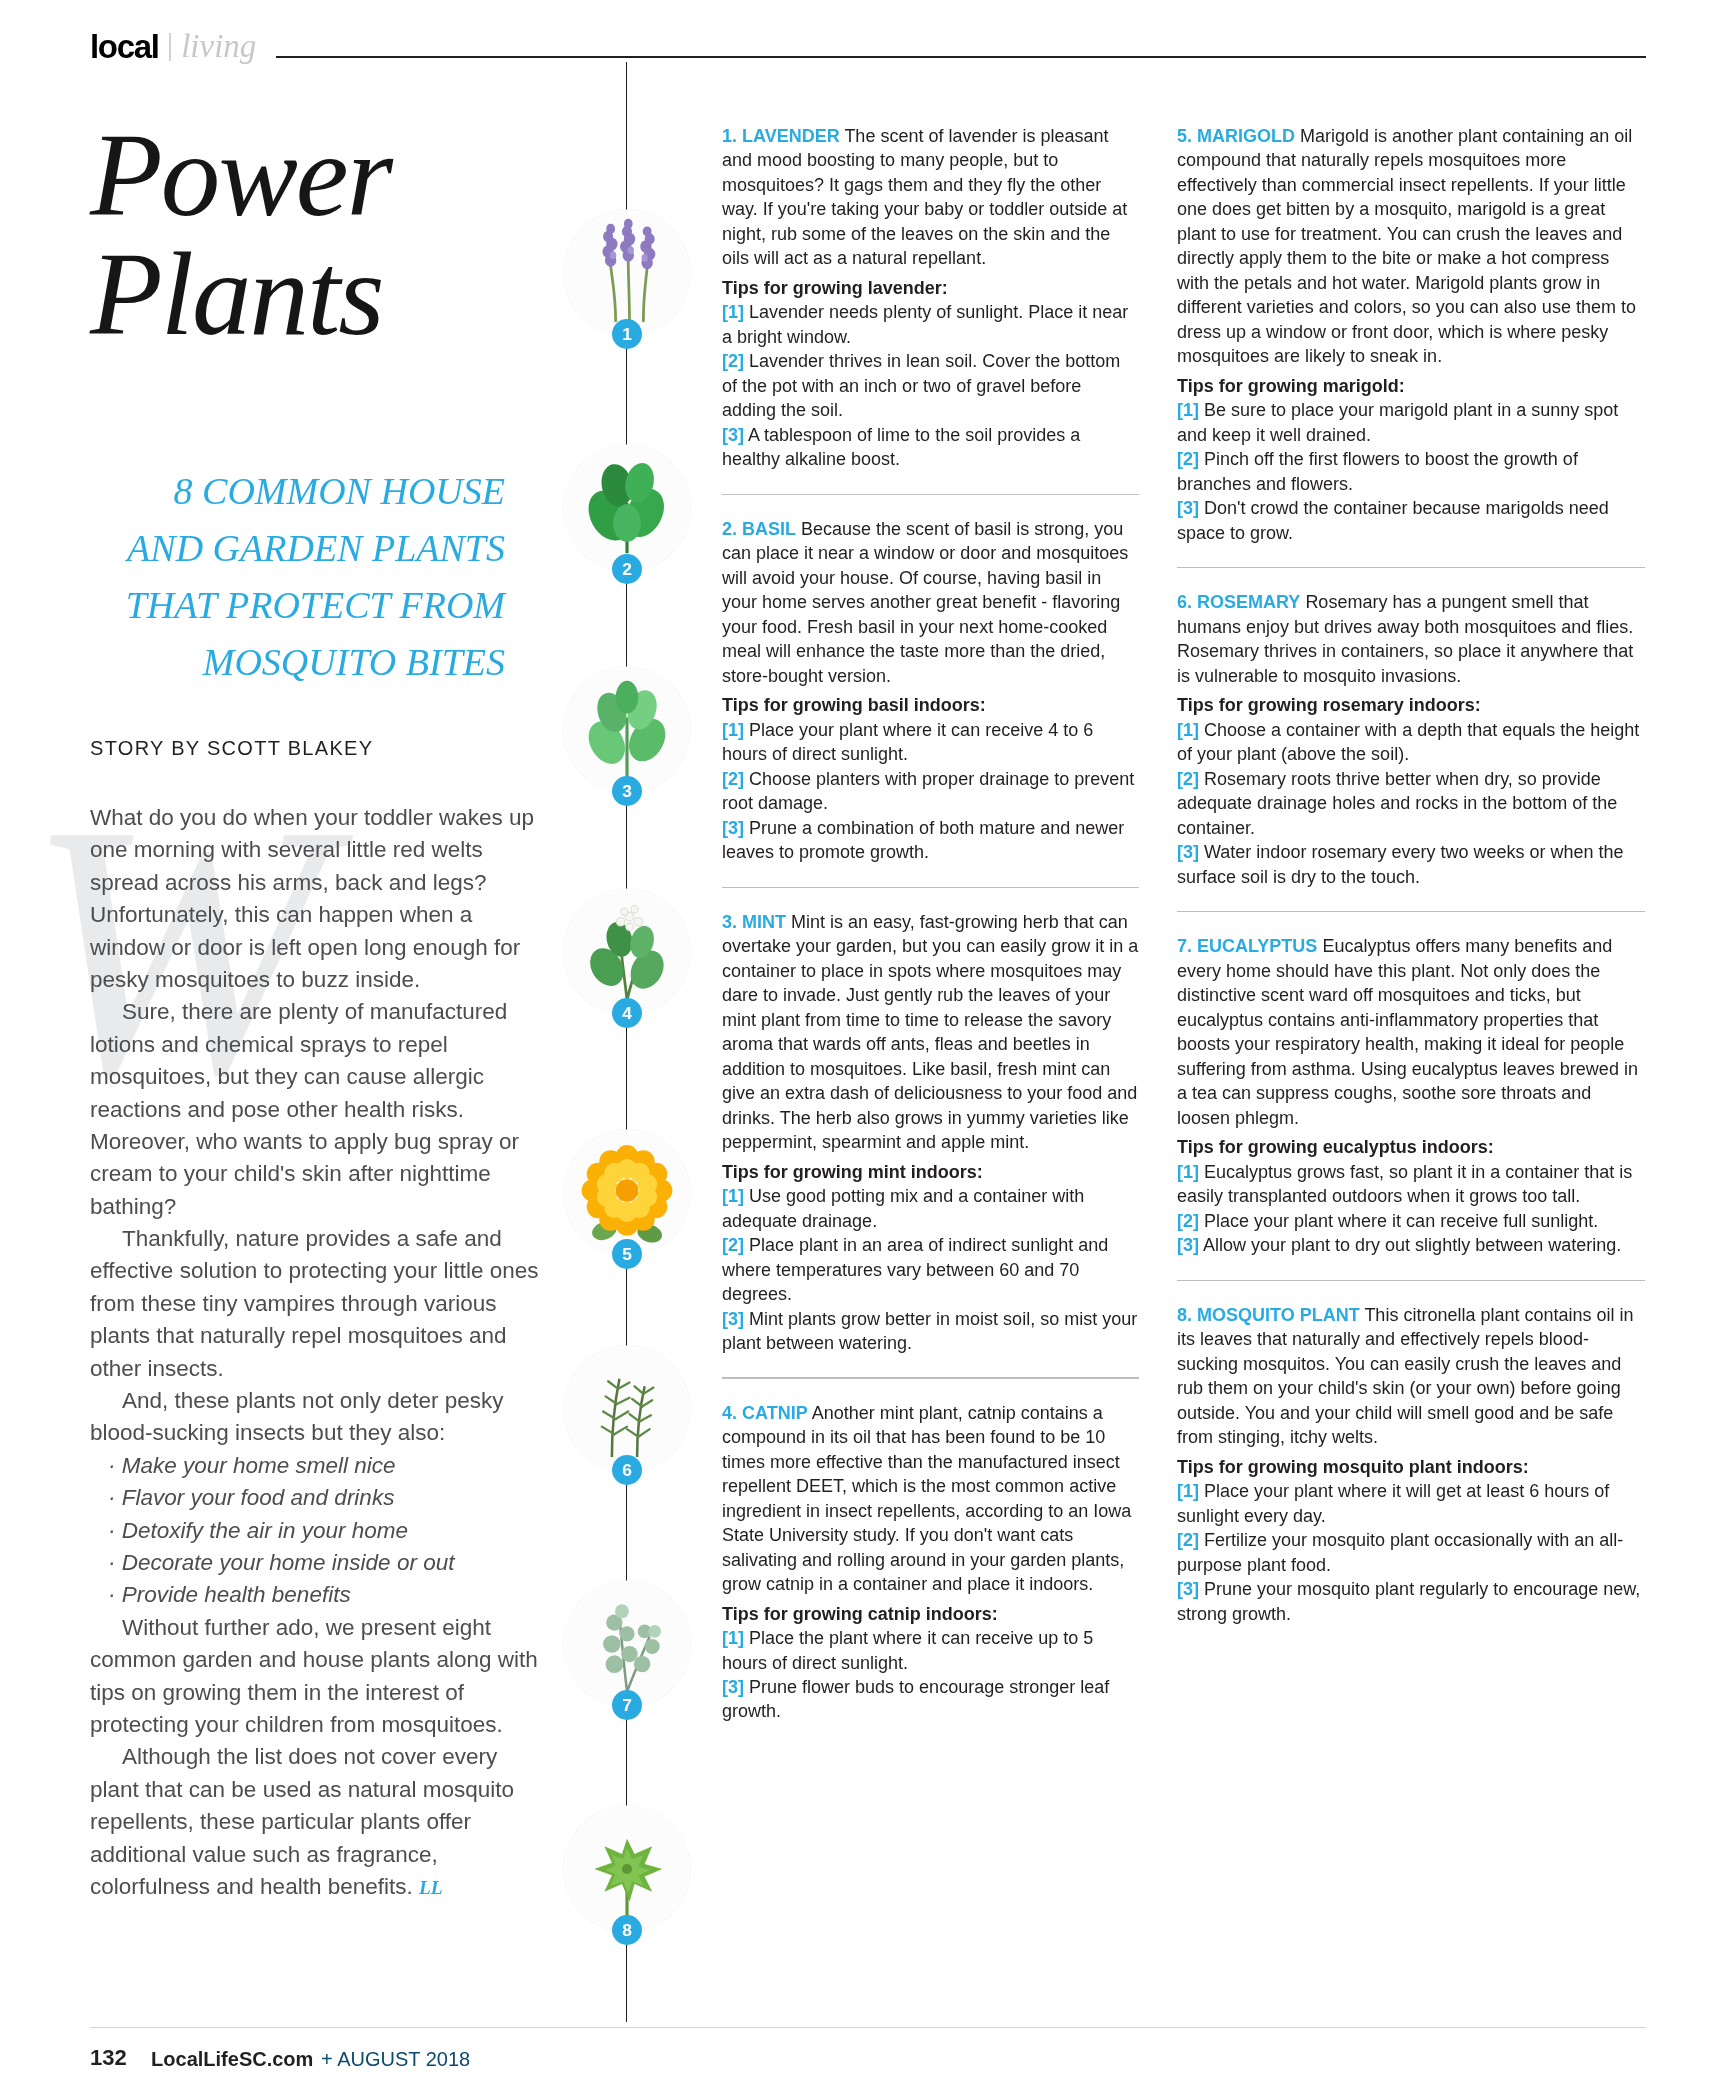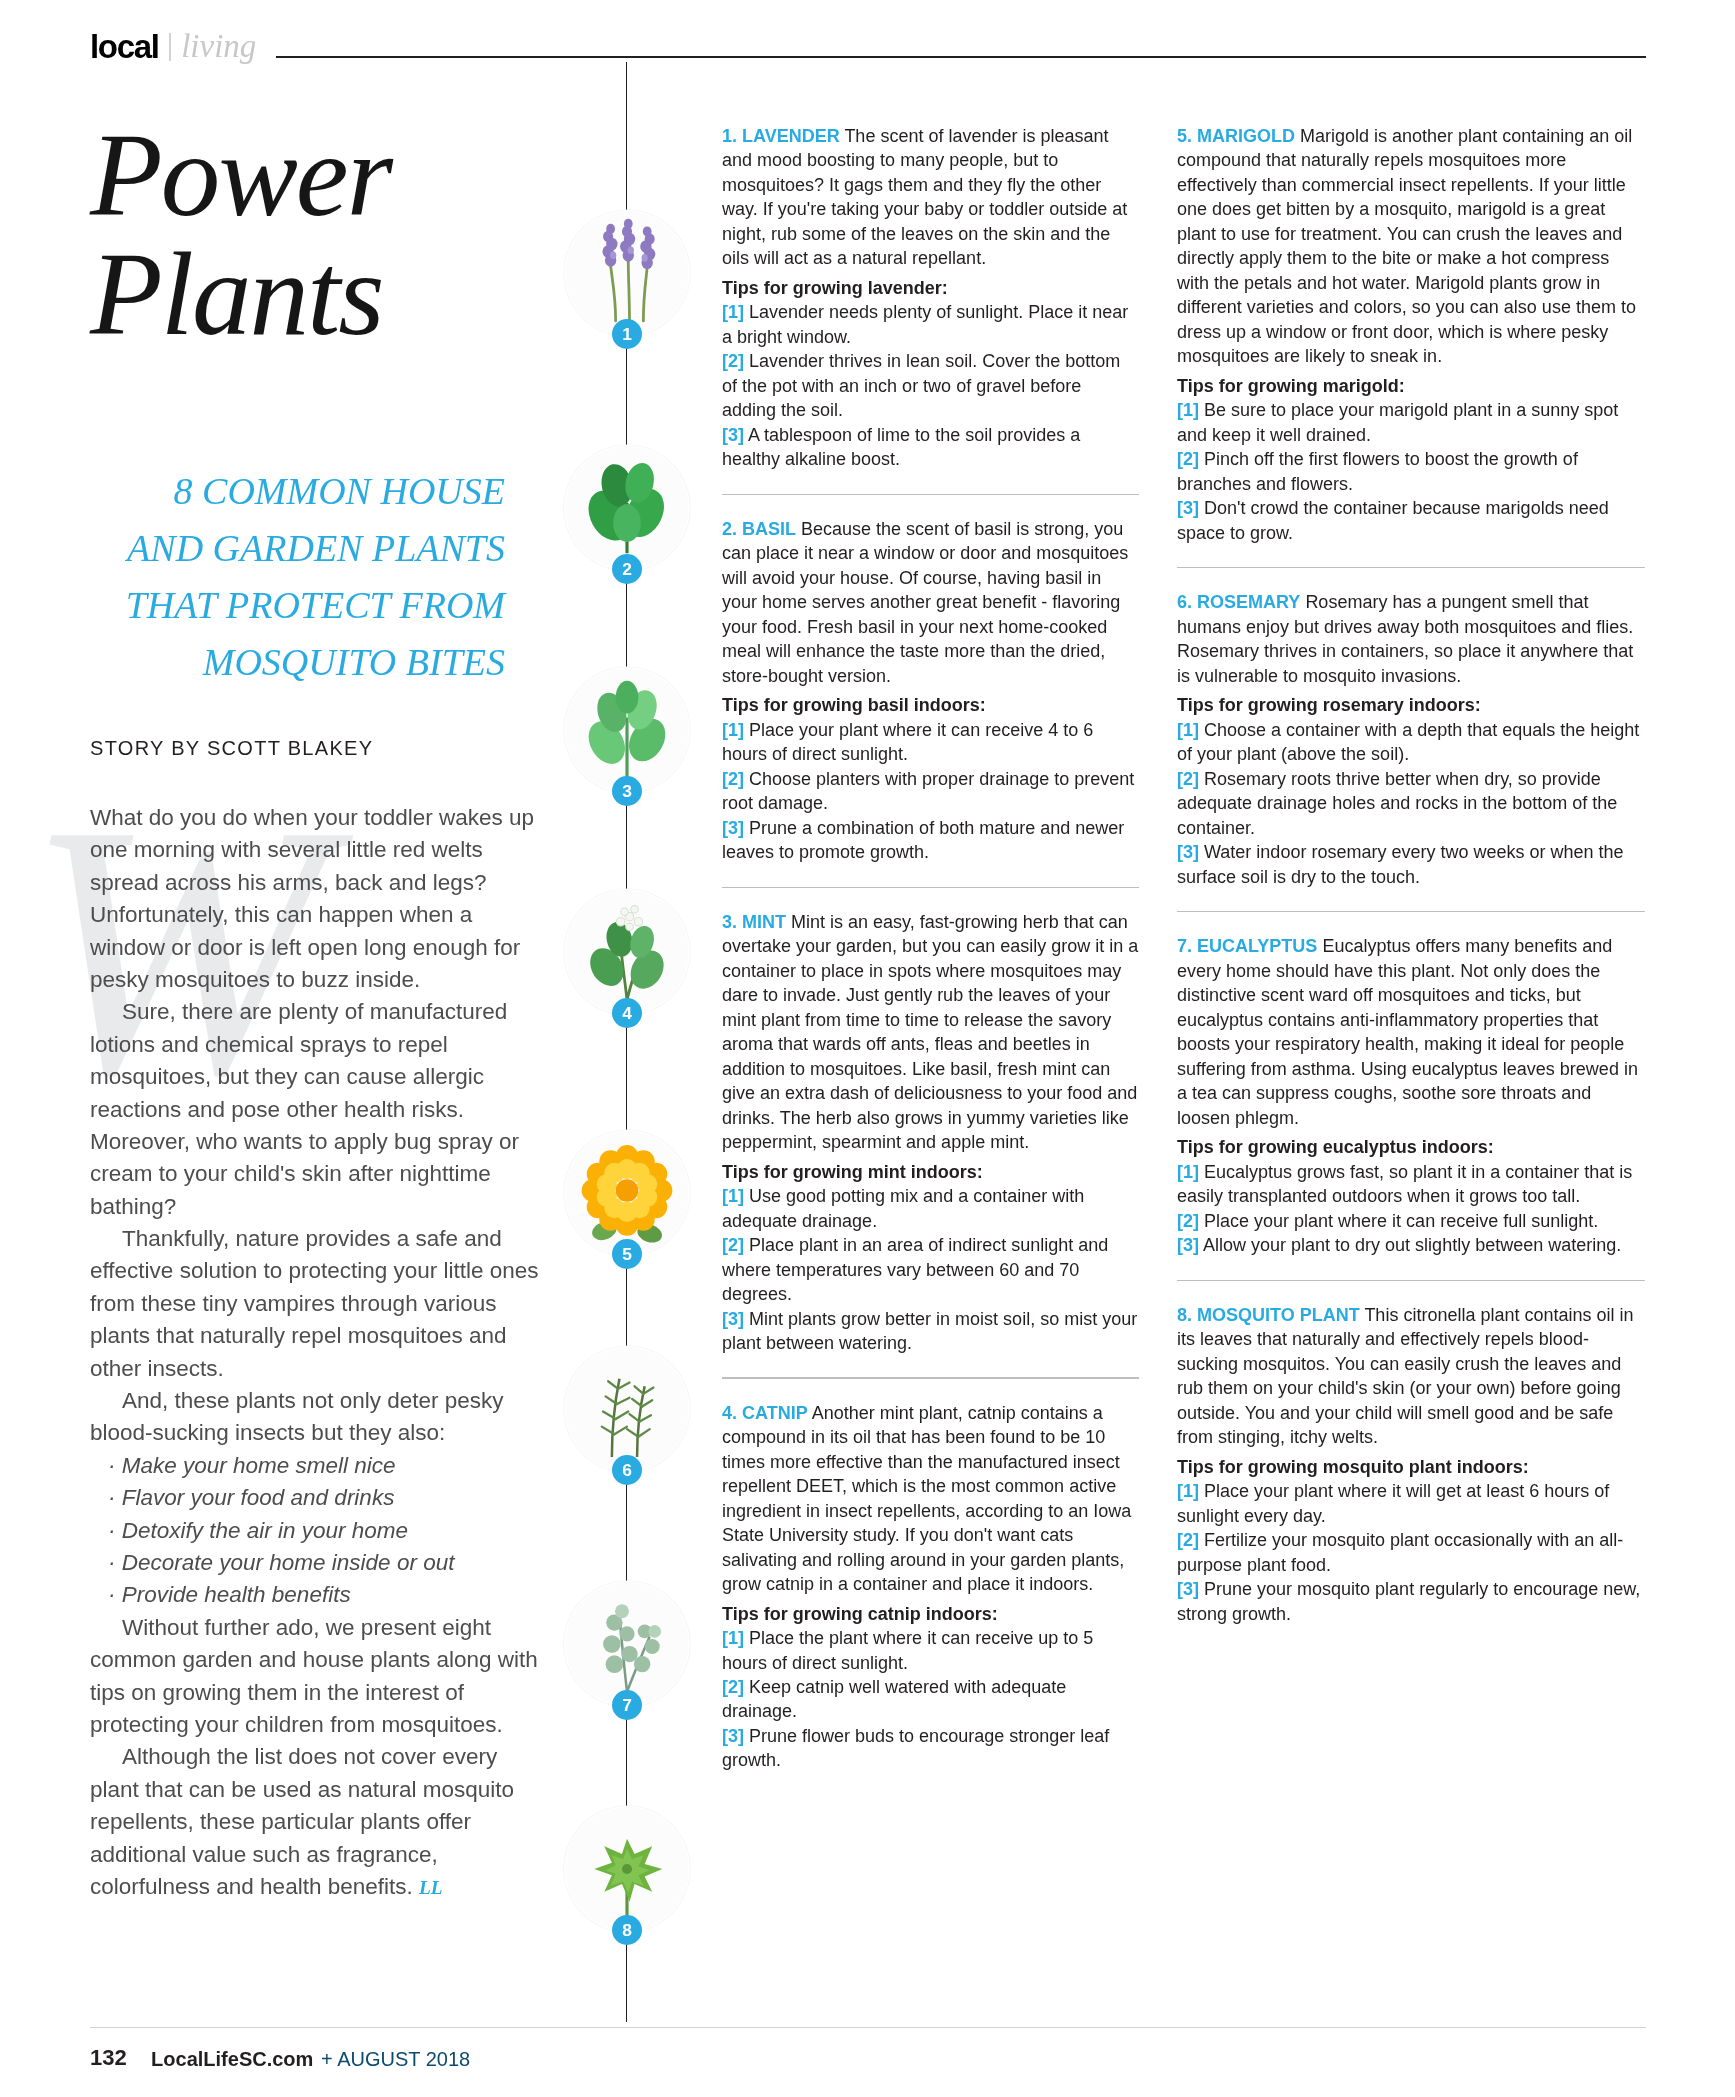--- a/index.html
+++ b/index.html
@@ -308,21 +308,20 @@
       <p class="tip"><span class="tip-marker">[1]</span> <span>Use good potting mix and a container with adequate drainage.</span></p>
       <p class="tip"><span class="tip-marker">[2]</span> <span>Place plant in an area of indirect sunlight and where temperatures vary between 60 and 70 degrees.</span></p>
       <p class="tip"><span class="tip-marker">[3]</span> <span>Mint plants grow better in moist soil, so mist your plant between watering.</span></p>
       <div class="sec-rule"></div>
     </article>
 
     <article class="section">
       <p><span class="sec-head">4. CATNIP</span> <span>Another mint plant, catnip contains a compound in its oil that has been found to be 10 times more effective than the manufactured insect repellent DEET, which is the most common active ingredient in insect repellents, according to an Iowa State University study. If you don't want cats salivating and rolling around in your garden plants, grow catnip in a container and place it indoors.</span></p>
       <p class="tips-head">Tips for growing catnip indoors:</p>
       <p class="tip"><span class="tip-marker">[1]</span> <span>Place the plant where it can receive up to 5 hours of direct sunlight.</span></p>
-      <p class="tip"><span class="tip-marker">[2]</span> <span>Keep catnip well watered with adequate drainage.</span></p>
       <p class="tip"><span class="tip-marker">[3]</span> <span>Prune flower buds to encourage stronger leaf growth.</span></p>
     </article>
 
   </section>
 
   <section class="col-right">
 
     <article class="section">
       <p><span class="sec-head">5. MARIGOLD</span> <span>Marigold is another plant containing an oil compound that naturally repels mosquitoes more effectively than commercial insect repellents. If your little one does get bitten by a mosquito, marigold is a great plant to use for treatment. You can crush the leaves and directly apply them to the bite or make a hot compress with the petals and hot water. Marigold plants grow in different varieties and colors, so you can also use them to dress up a window or front door, which is where pesky mosquitoes are likely to sneak in.</span></p>
       <p class="tips-head">Tips for growing marigold:</p>

